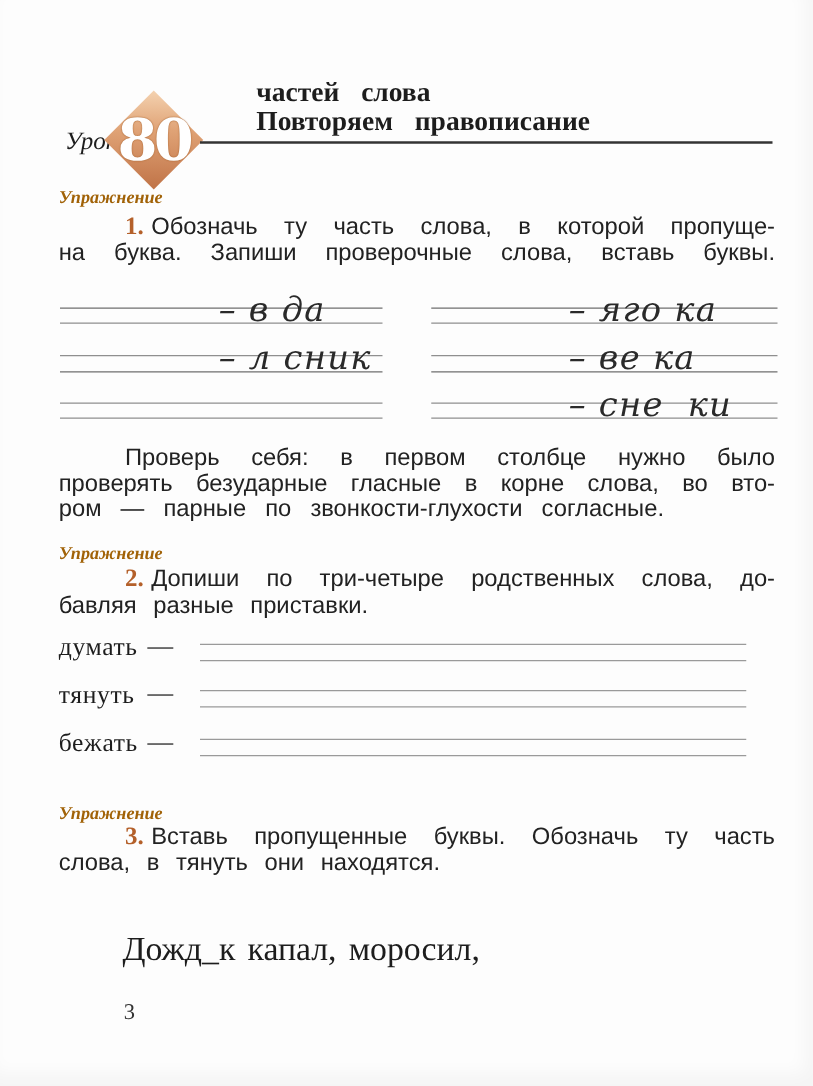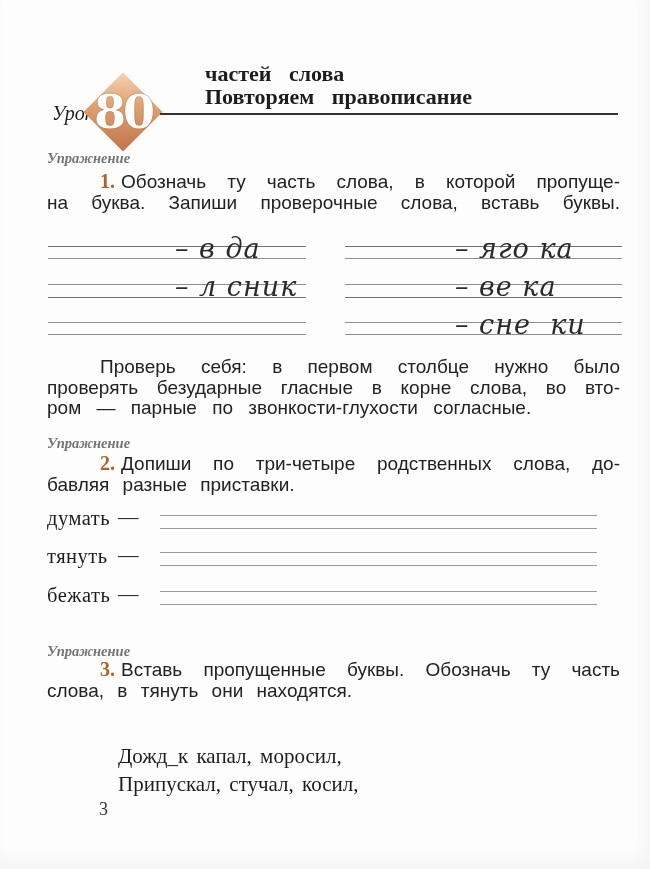--- a/index.html
+++ b/index.html
@@ -38,21 +38,21 @@
   }
   .page-title{
     position:absolute;left:205px;top:62px;
     font-weight:bold;font-size:22px;line-height:23px;
     word-spacing:12px;white-space:nowrap;
   }
 
   
   .ex-label{
     position:absolute;left:47px;
-    font-weight:bold;font-style:italic;font-size:14.5px;color:#737373;
+    font-weight:bold;font-style:italic;font-size:14.5px;color:#a16207;
   }
   .ex-label.e1{top:150px}
   .ex-label.e2{top:435px}
   .ex-label.e3{top:643px}
   .ex-num{
     font-family:"Liberation Serif", serif;
     font-weight:bold;font-size:20px;color:#b4602a;
     padding-right:6px;
   }
 
@@ -94,21 +94,21 @@
   }
   .write-line{position:absolute;left:160px;width:437px;height:1px;background:#9a9a9a;}
 
   
   .poem-title{
     position:absolute;left:192px;top:711px;
     font-weight:bold;font-size:21px;word-spacing:8px;white-space:nowrap;
   }
   .poem-line{
     position:absolute;left:98px;
-    font-size:21px;word-spacing:3px;white-space:nowrap;margin-left:20px;
+    font-size:27px;word-spacing:3px;white-space:nowrap;
   }
   .pl1{top:744px}
   .pl2{top:772px}
   .page-num{
     position:absolute;left:99px;top:799px;
     font-size:18px;color:#333;
   }
 </style>
 </head>
 <body>
@@ -178,17 +178,16 @@
   <div class="write-line" style="top:591px"></div>
   <div class="write-line" style="top:604px"></div>
 
   <div class="ex-label e3">Упражнение</div>
   <div class="sans-block b4">
     <div class="jline indent"><span class="ex-num">3.</span><span>Вставь пропущенные буквы. Обозначь ту часть</span></div>
     <div class="lastline">слова, в тянуть они находятся.</div>
   </div>
 
   <div class="poem-line pl1">Дожд_к капал, моросил,</div>
-  <div class="poem-line pl2">Припускал, стучал, косил,</div>
 
   <div class="page-num">3</div>
 
 </div>
 
 </body></html>

